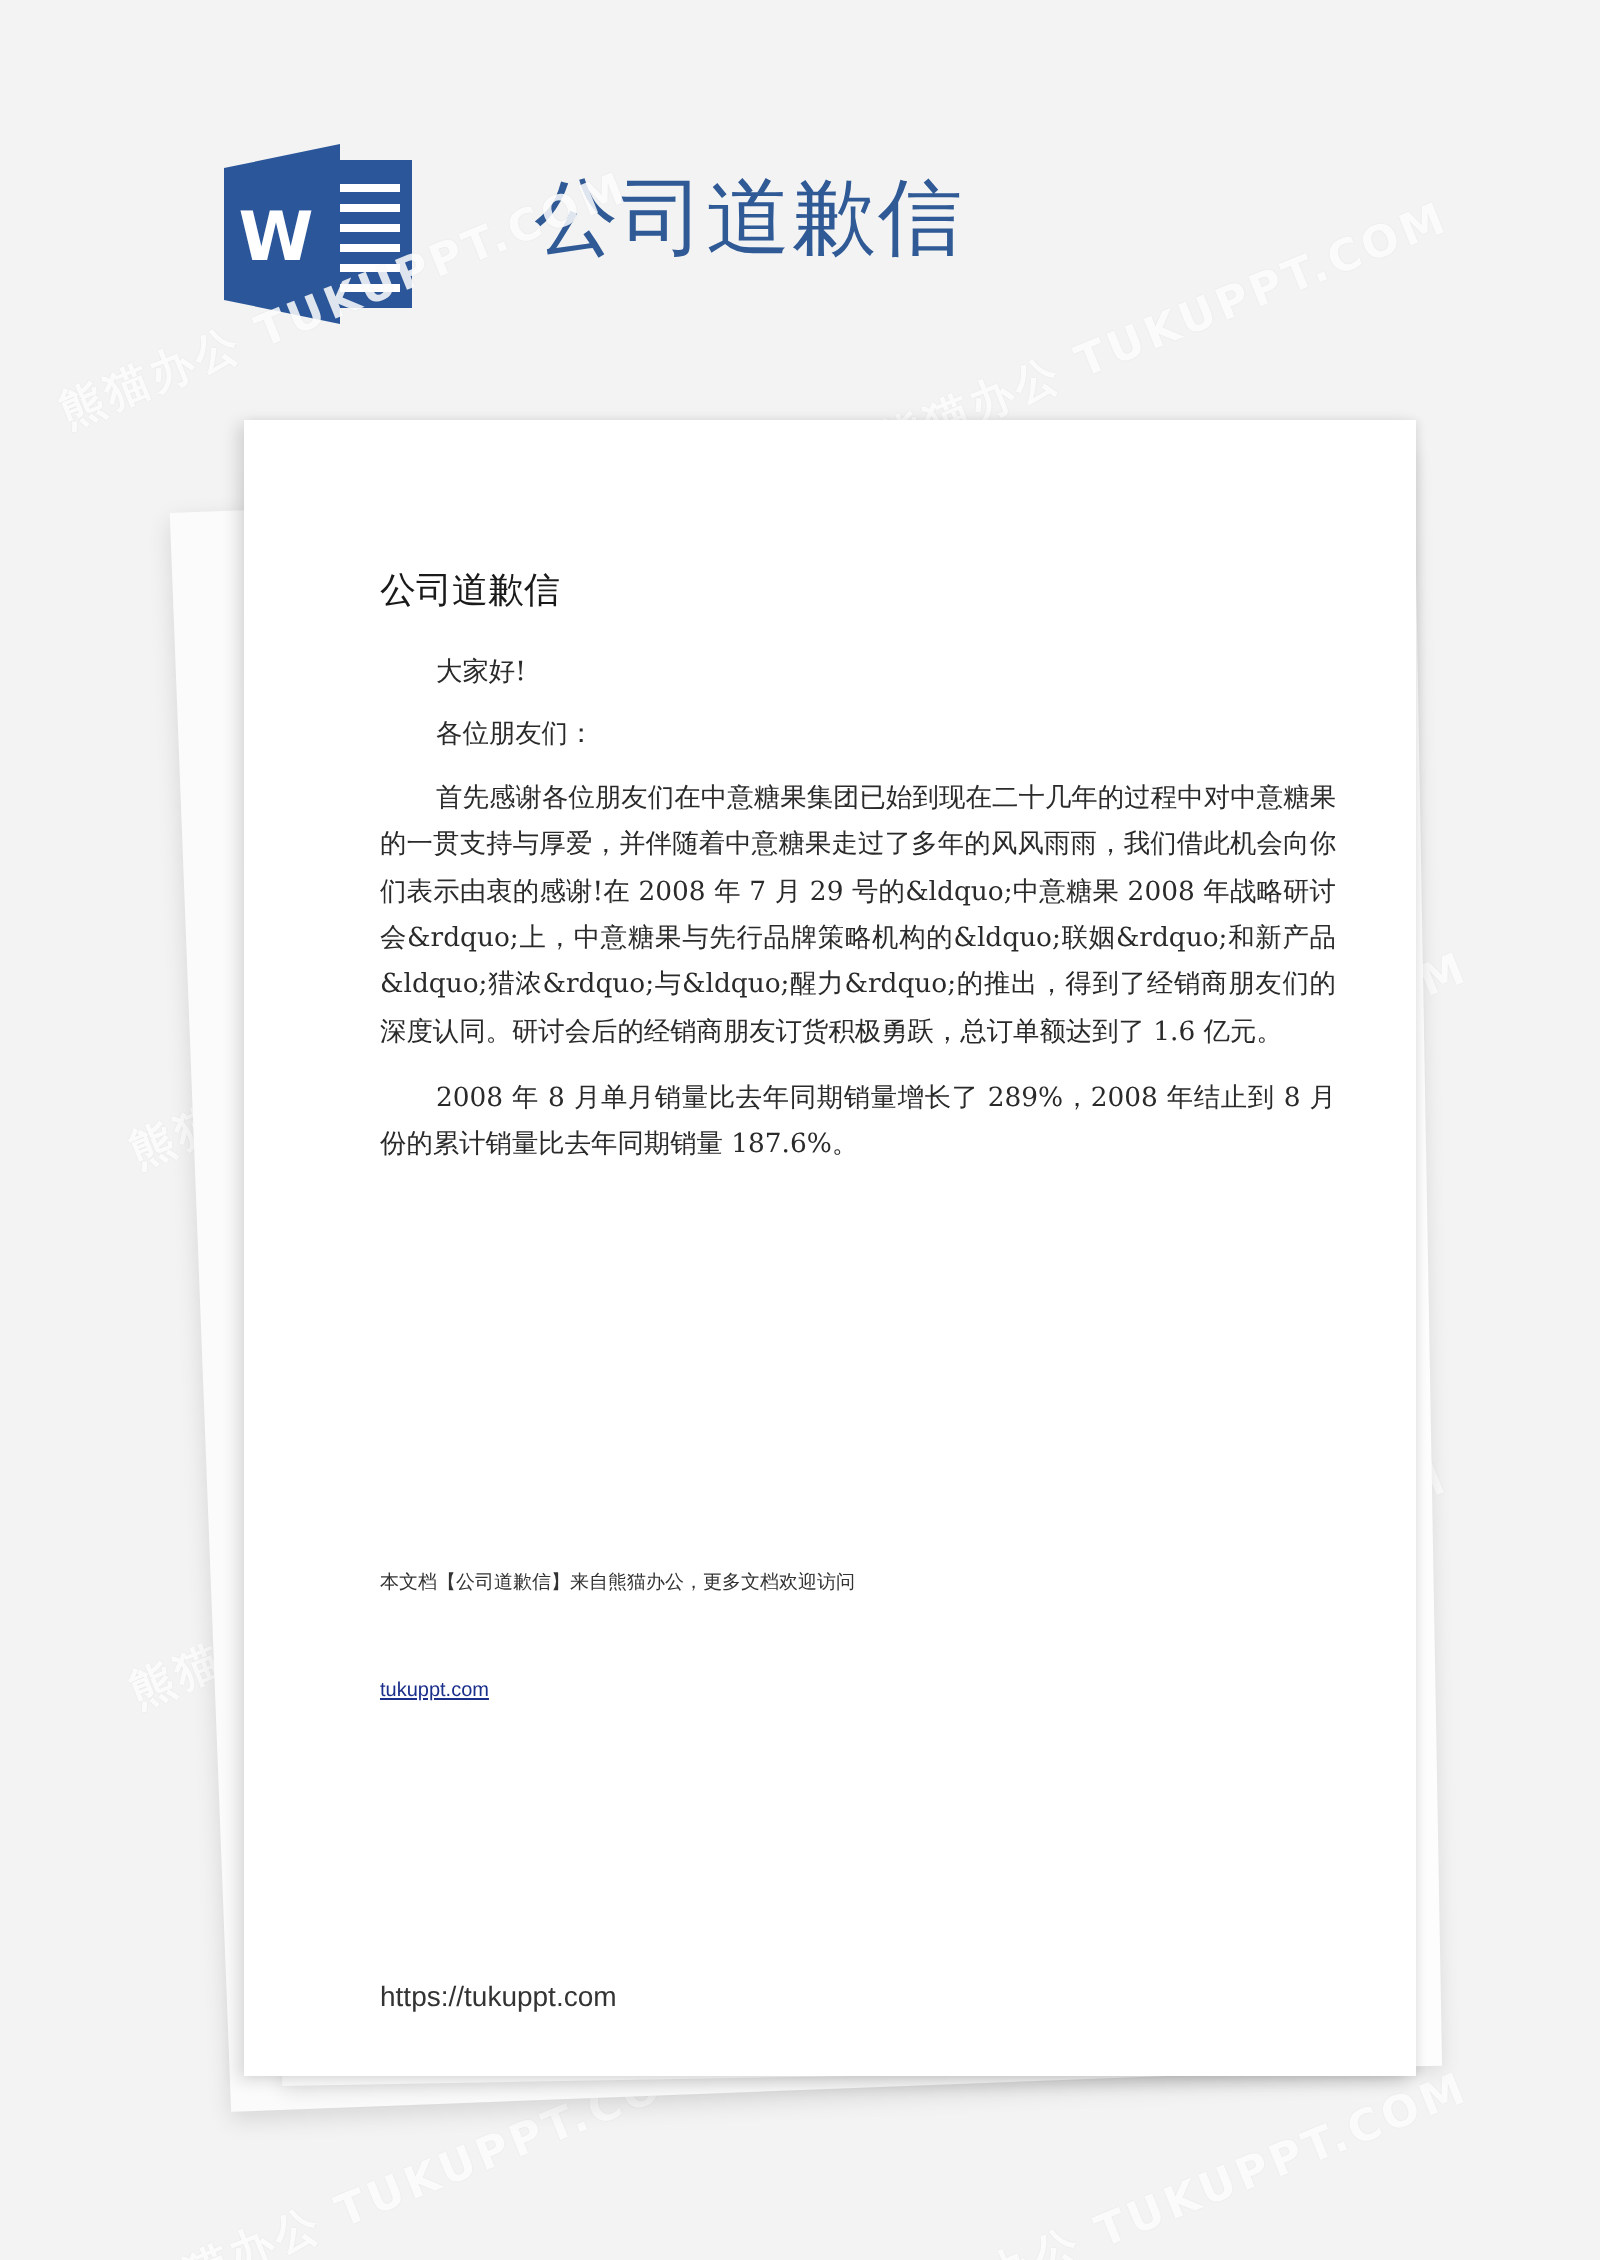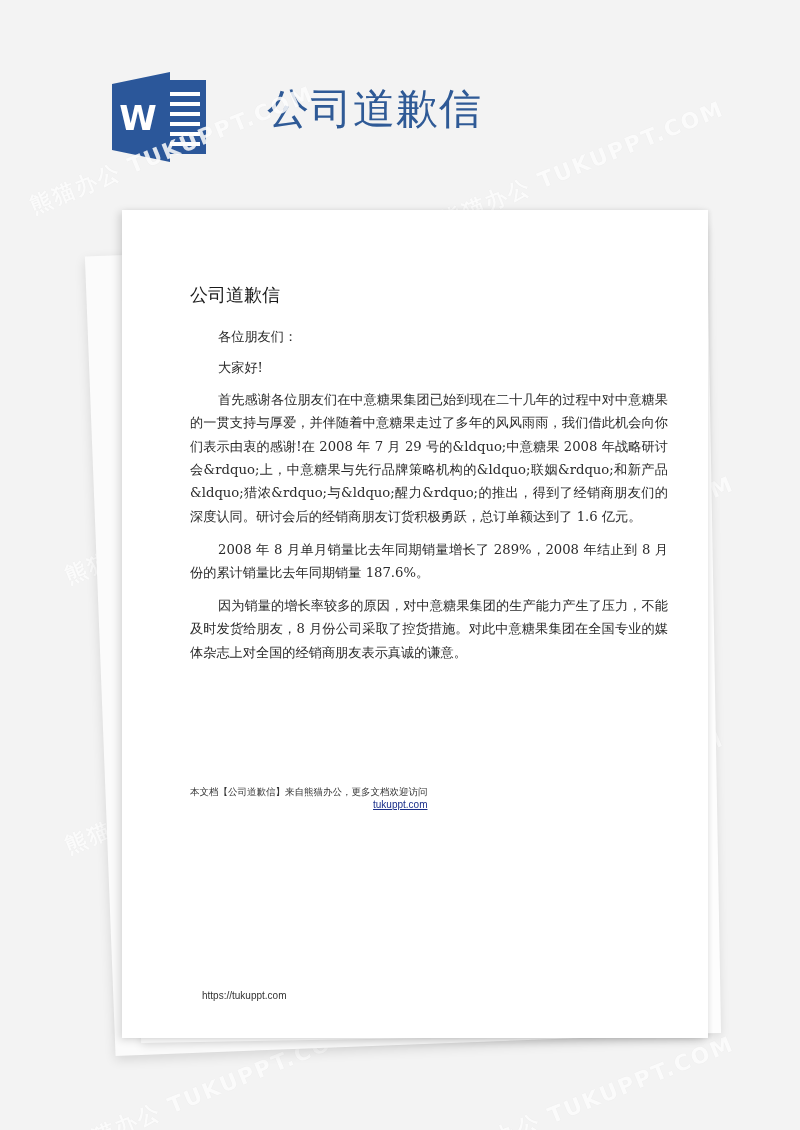--- a/index.html
+++ b/index.html
@@ -107,35 +107,35 @@
     .para.salutation {
       margin-bottom: 8px;
     }
     .footer-note {
       position: absolute;
       left: 68px;
       top: 575px;
       font-size: 9.5px;
       color: #333;
       line-height: 13px;
-      text-align: right;
     }
     .footer-link {
       display: block;
       font-family: "Liberation Sans", "DejaVu Sans", sans-serif;
       font-size: 10px;
       color: #1a2f8a;
       text-decoration: underline;
+      margin-top: 41px;
     }
     .page-url {
       position: absolute;
-      left: 80px;
+      left: 68px;
       top: 780px;
       font-family: "Liberation Sans", "DejaVu Sans", sans-serif;
-      font-size: 10px;
+      font-size: 14px;
       color: #333;
     }
   </style>
 </head>
 <body>
 
 <div class="header">
   <svg class="word-icon" viewBox="0 0 98 90">
     <rect x="48" y="8" width="46" height="74" fill="#2b579a"></rect>
     <rect x="56" y="20" width="32" height="4" fill="#ffffff"></rect>
@@ -159,25 +159,24 @@
 <div class="watermark" style="left:60px; top:1075px;">熊猫办公 TUKUPPT.COM</div>
 <div class="watermark" style="left:440px; top:1085px;">熊猫办公 TUKUPPT.COM</div>
 
 <div class="paper-back"></div>
 <div class="paper-mid"></div>
 
 <div class="paper">
   <h1 class="doc-title">公司道歉信</h1>
 
   <div class="body-text">
+    <p class="para salutation">大家好!</p>
     <p class="para salutation">各位朋友们：</p>
-    <p class="para salutation">大家好!</p>
     <p class="para">首先感谢各位朋友们在中意糖果集团已始到现在二十几年的过程中对中意糖果的一贯支持与厚爱，并伴随着中意糖果走过了多年的风风雨雨，我们借此机会向你们表示由衷的感谢!在 2008 年 7 月 29 号的&amp;ldquo;中意糖果 2008 年战略研讨会&amp;rdquo;上，中意糖果与先行品牌策略机构的&amp;ldquo;联姻&amp;rdquo;和新产品&amp;ldquo;猎浓&amp;rdquo;与&amp;ldquo;醒力&amp;rdquo;的推出，得到了经销商朋友们的深度认同。研讨会后的经销商朋友订货积极勇跃，总订单额达到了 1.6 亿元。</p>
     <p class="para">2008 年 8 月单月销量比去年同期销量增长了 289%，2008 年结止到 8 月份的累计销量比去年同期销量 187.6%。</p>
-    <p class="para">因为销量的增长率较多的原因，对中意糖果集团的生产能力产生了压力，不能及时发货给朋友，8 月份公司采取了控货措施。对此中意糖果集团在全国专业的媒体杂志上对全国的经销商朋友表示真诚的谦意。</p>
   </div>
 
   <div class="footer-note">
     <span>本文档【公司道歉信】来自熊猫办公，更多文档欢迎访问</span>
     <a class="footer-link">tukuppt.com</a>
   </div>
 
   <div class="page-url">https://tukuppt.com</div>
 </div>
 

